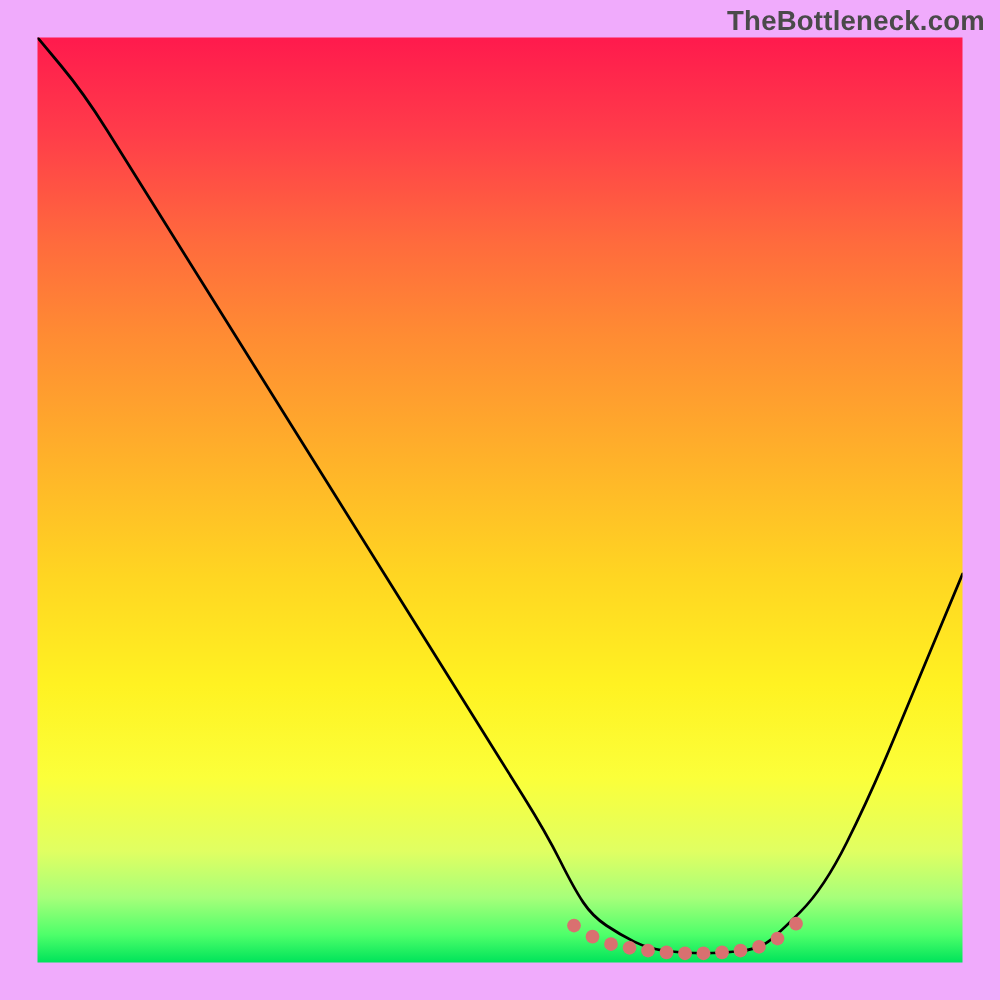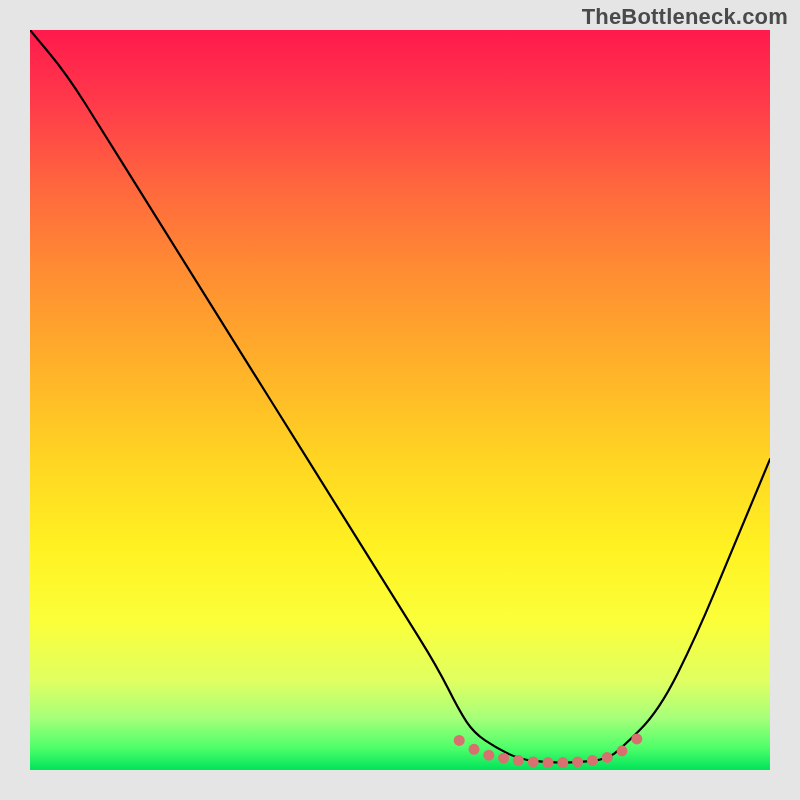--- a/index.html
+++ b/index.html
@@ -1,21 +1,21 @@
 <!DOCTYPE html>
 <html><head>
 <meta charset="utf-8">
 <style>
   * { margin: 0; padding: 0; box-sizing: border-box; }
   html, body { width: 800px; height: 800px; overflow: hidden; background: #000; }
   .stage {
     position: relative;
     width: 800px;
     height: 800px;
-    background: #e5e5e5;
+    background: #f0abfc;
   }
   .watermark {
     position: absolute;
     top: 4px;
     right: 12px;
     font-family: Arial, Helvetica, sans-serif;
     font-size: 22px;
     font-weight: 600;
     color: #4a4a4a;
     letter-spacing: 0.2px;

